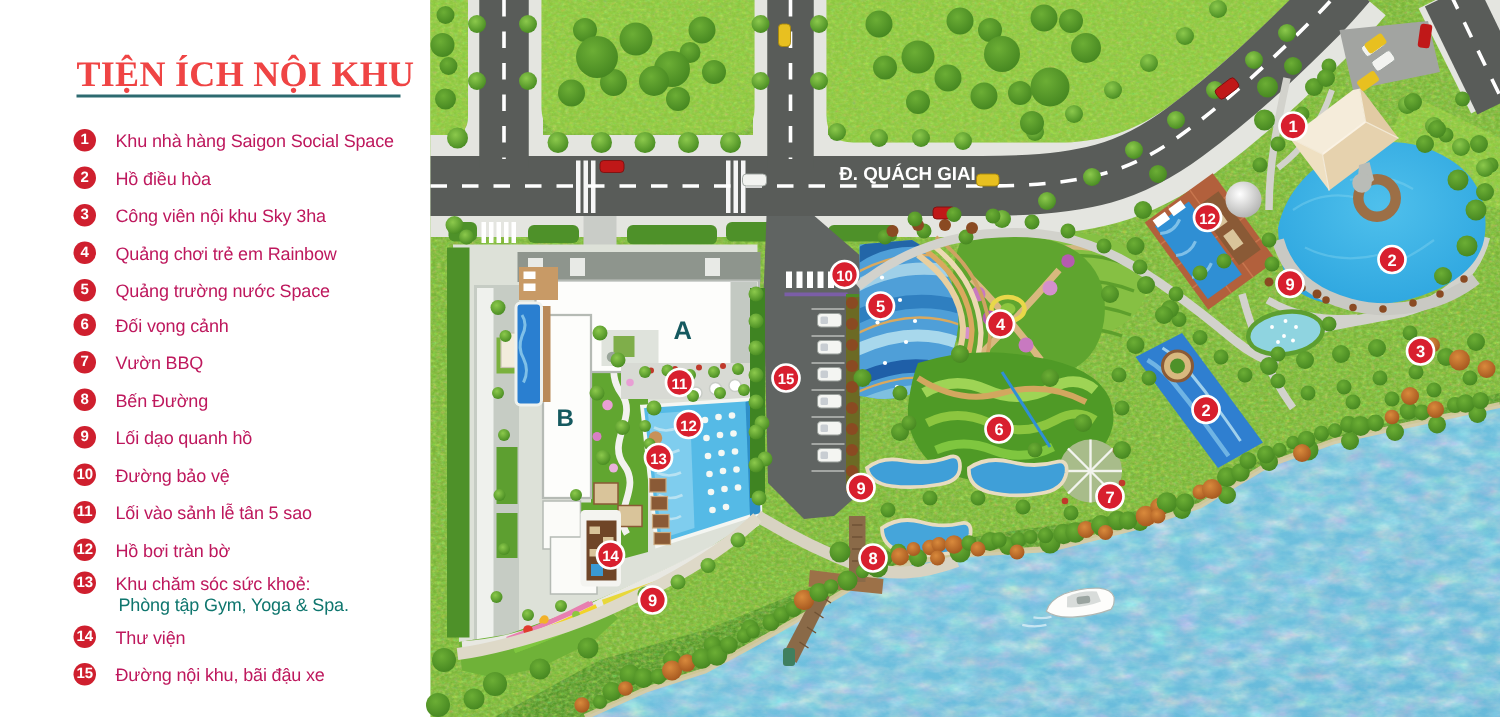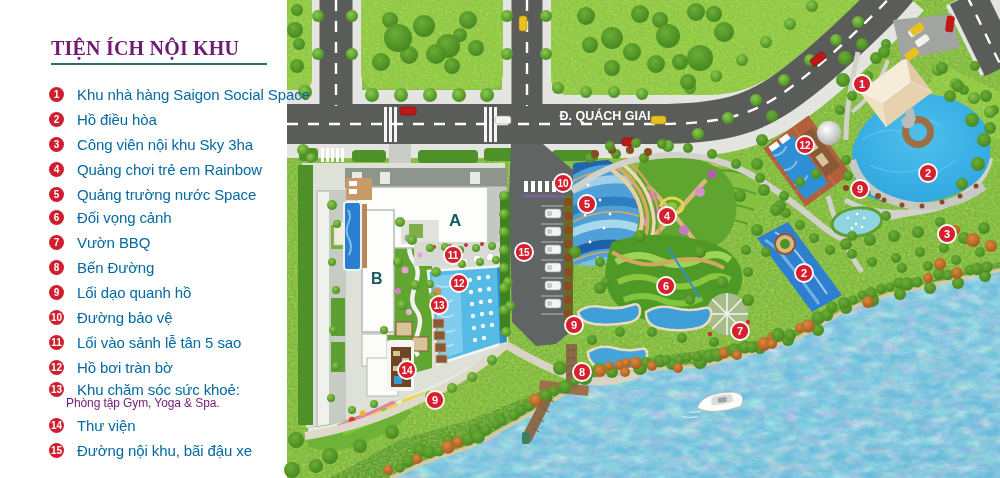--- a/index.html
+++ b/index.html
@@ -1,24 +1,24 @@
 <!DOCTYPE html>
 <html><head>
 <meta charset="utf-8">
 <style>
 html,body{margin:0;padding:0;}
 body{width:1000px;height:478px;overflow:hidden;background:#fff;font-family:"Liberation Sans",sans-serif;position:relative;}
 #map{position:absolute;left:0;top:0;}
 #legend{position:absolute;left:0;top:0;width:300px;z-index:5;}
-.title{font-family:"Liberation Serif",serif;font-weight:bold;color:#701a75;font-size:20px;letter-spacing:0.2px;position:absolute;left:51px;top:37px;white-space:nowrap;text-align:right;}
+.title{font-family:"Liberation Serif",serif;font-weight:bold;color:#ef4444;font-size:24px;letter-spacing:0.2px;position:absolute;left:51px;top:37px;white-space:nowrap;text-align:right;}
 .rule{position:absolute;left:51px;top:63px;width:216px;height:1.6px;background:#2d6a70;}
 .item{position:absolute;left:49px;white-space:nowrap;}
 .bdg{display:inline-block;width:15px;height:15px;border-radius:50%;background:#cf1f2e;color:#fff;font-size:10px;font-weight:bold;text-align:center;line-height:15px;vertical-align:middle;}
-.txt{color:#0369a1;font-size:15px;letter-spacing:-0.1px;margin-left:13px;vertical-align:middle;}
-.txt2{color:#701a75;font-size:12px;letter-spacing:-0.1px;position:absolute;left:66px;white-space:nowrap;text-align:right;}
+.txt{color:#be185d;font-size:12px;letter-spacing:-0.1px;margin-left:13px;vertical-align:middle;}
+.txt2{color:#0f766e;font-size:12px;letter-spacing:-0.1px;position:absolute;left:79px;white-space:nowrap;text-align:right;}
 </style>
 </head>
 <body>
 
 <svg id="map" width="1000" height="478" viewBox="0 0 1000 478">
 <defs>
 <linearGradient id="waterg" x1="0" y1="0" x2="1" y2="1">
 <stop offset="0" stop-color="#8ecde5"></stop>
         <stop offset="0.5" stop-color="#6fc0de"></stop>
         <stop offset="1" stop-color="#66b9da"></stop>

